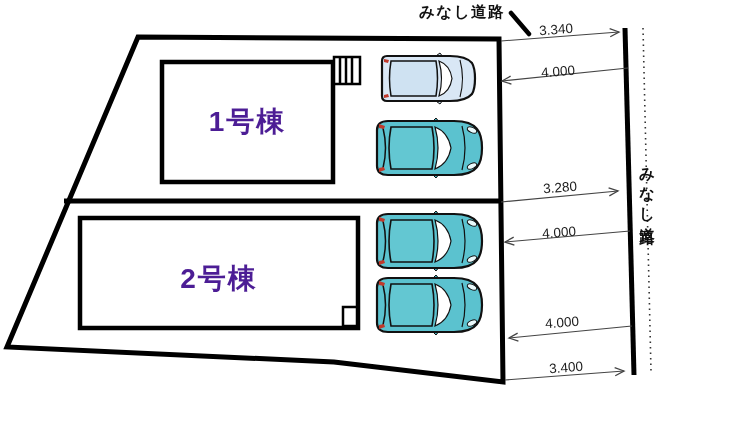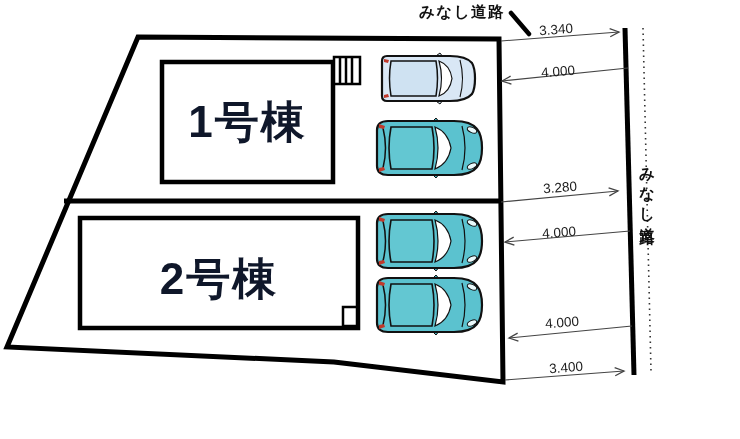--- a/index.html
+++ b/index.html
@@ -4,21 +4,21 @@
 <style>
   html,body{margin:0;padding:0;background:#fff;}
   .canvas{
     position:relative;width:740px;height:439px;background:#ffffff;overflow:hidden;
     font-family:"Liberation Sans", sans-serif;
   }
   .plan-svg{position:absolute;left:0;top:0;}
   .label{position:absolute;color:#000;white-space:nowrap;}
   .bldg-label{
     display:flex;align-items:center;justify-content:center;
-    font-size:44px;font-weight:900;letter-spacing:2px;color:#0f172a;
+    font-size:28px;font-weight:900;letter-spacing:2px;color:#4c1d95;
   }
   .road-top-label{font-size:15.5px;font-weight:bold;letter-spacing:1.5px;color:#111;}
   .road-right-label{
     font-size:15.5px;font-weight:bold;color:#111;
     writing-mode:vertical-rl;text-orientation:upright;letter-spacing:2px;
   }
   .dim-label{
     width:90px;text-align:center;font-size:13.5px;color:#1c1c1c;
     transform:rotate(-4deg);
   }

